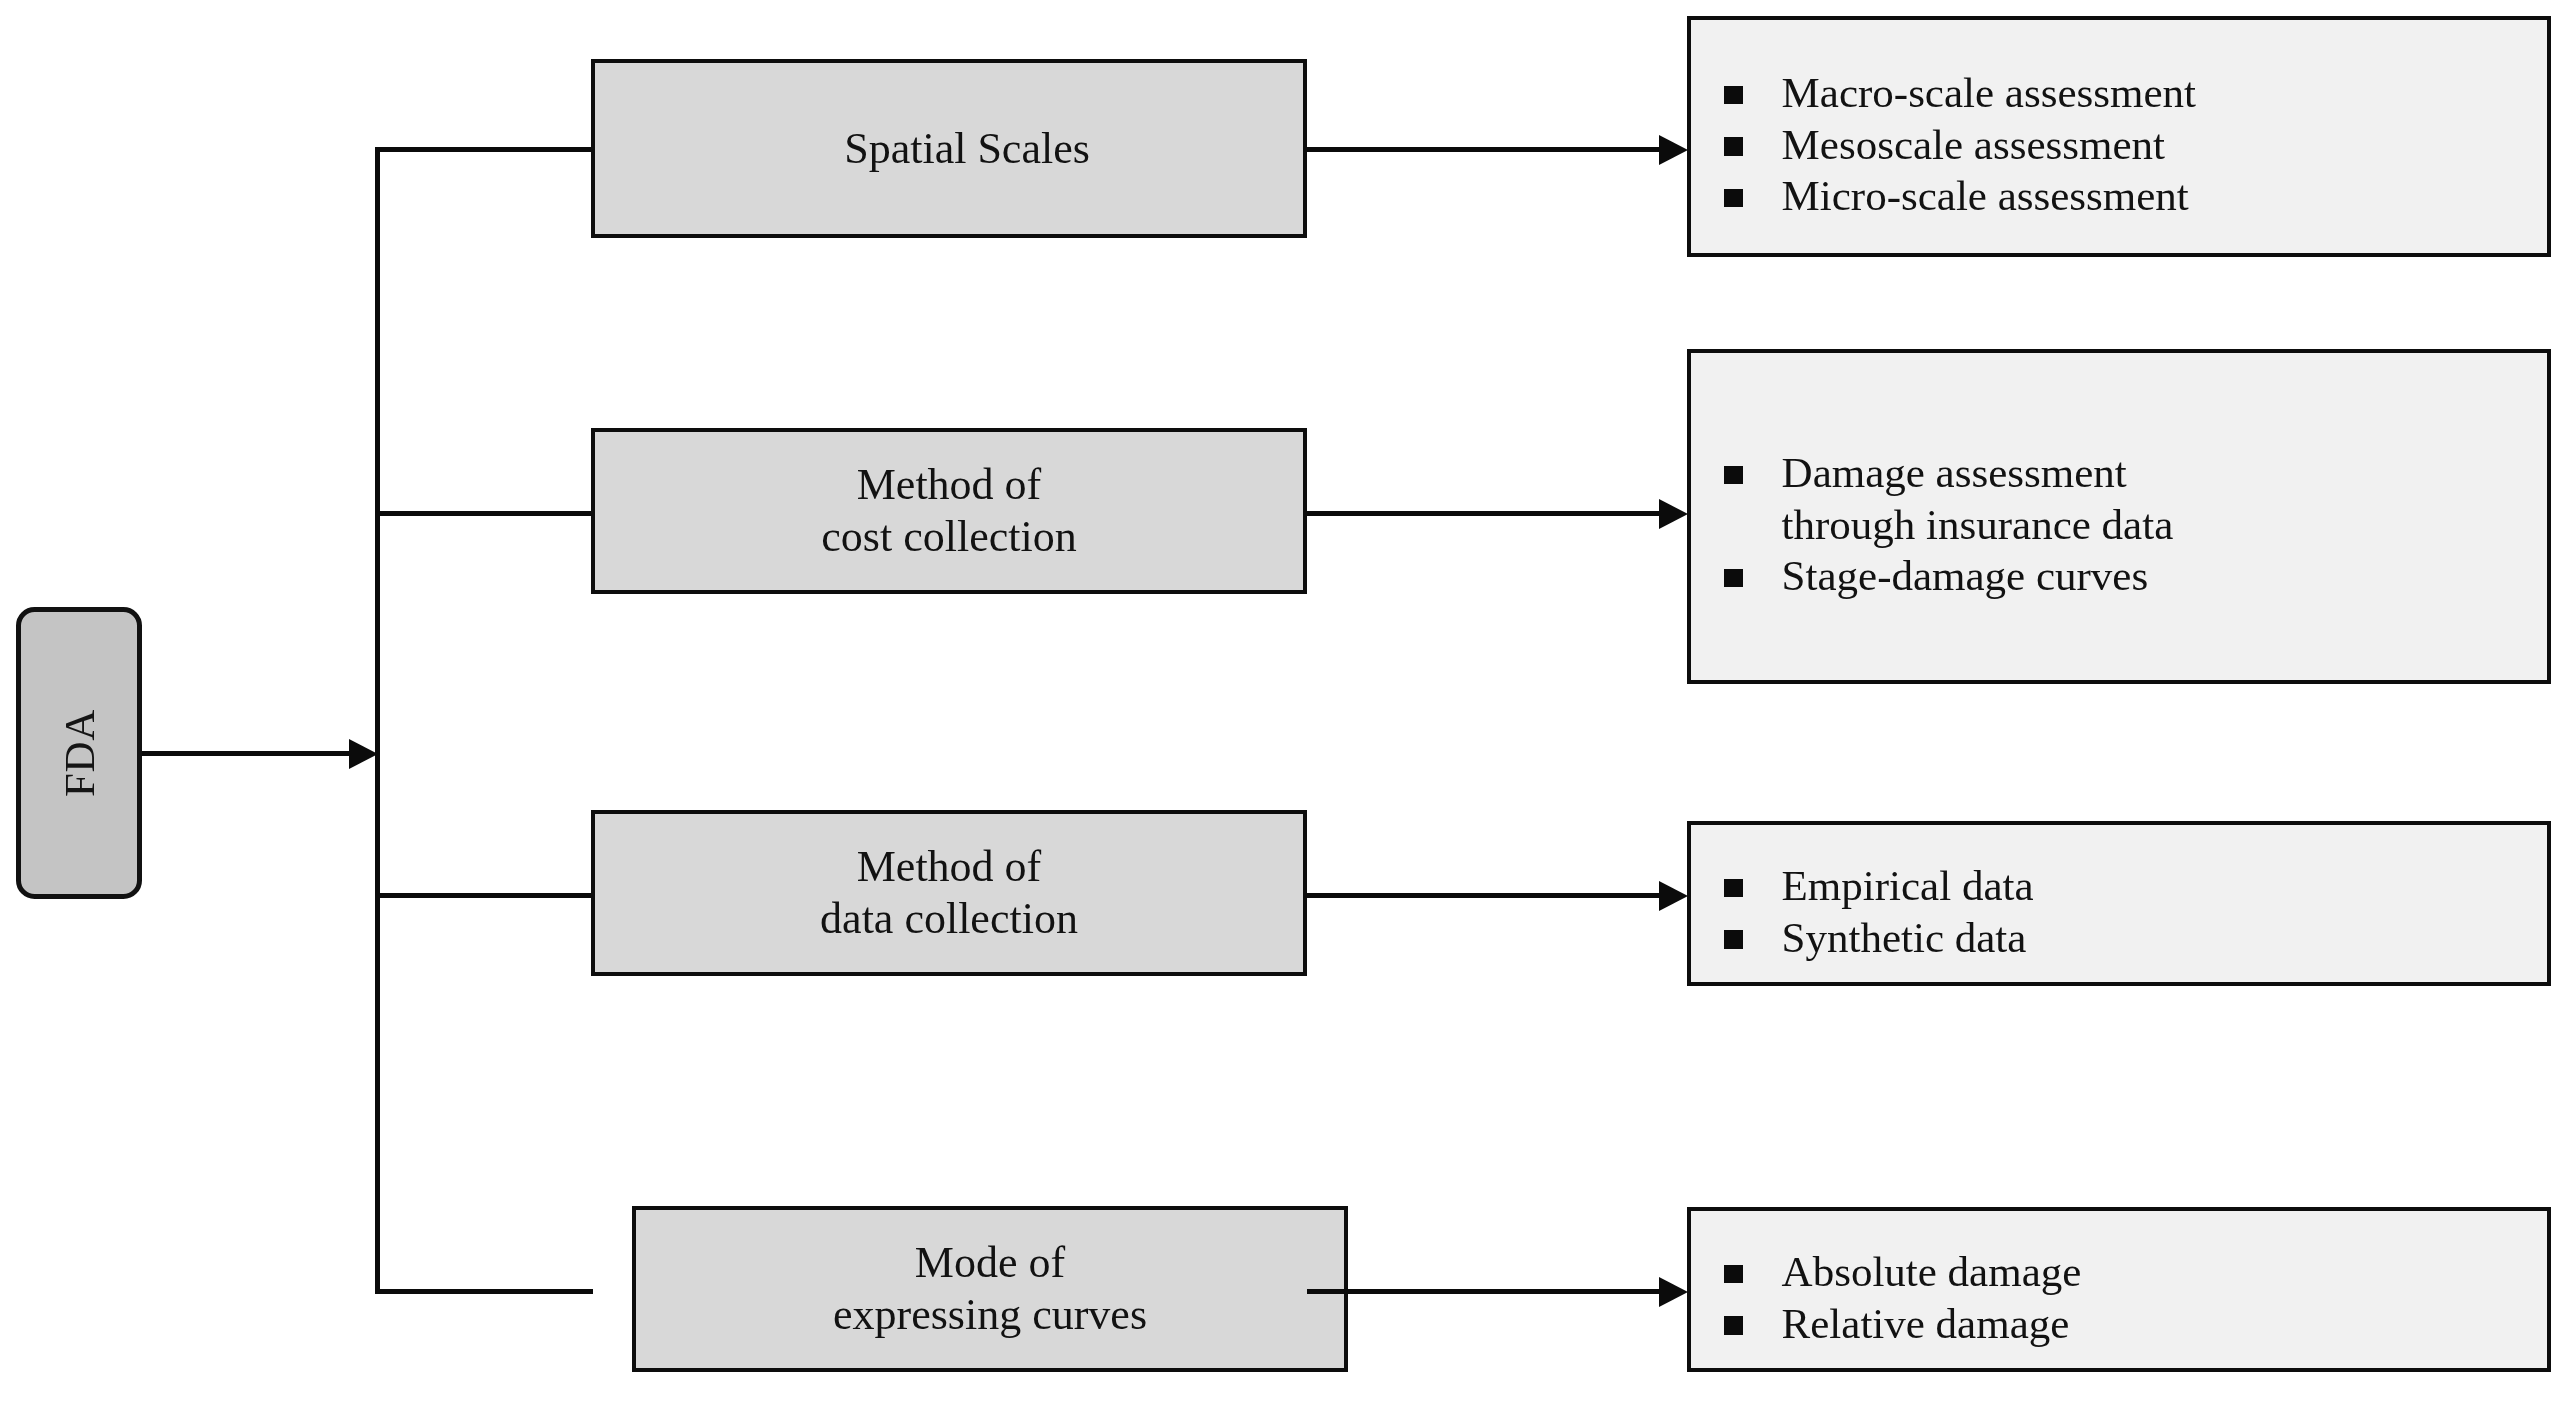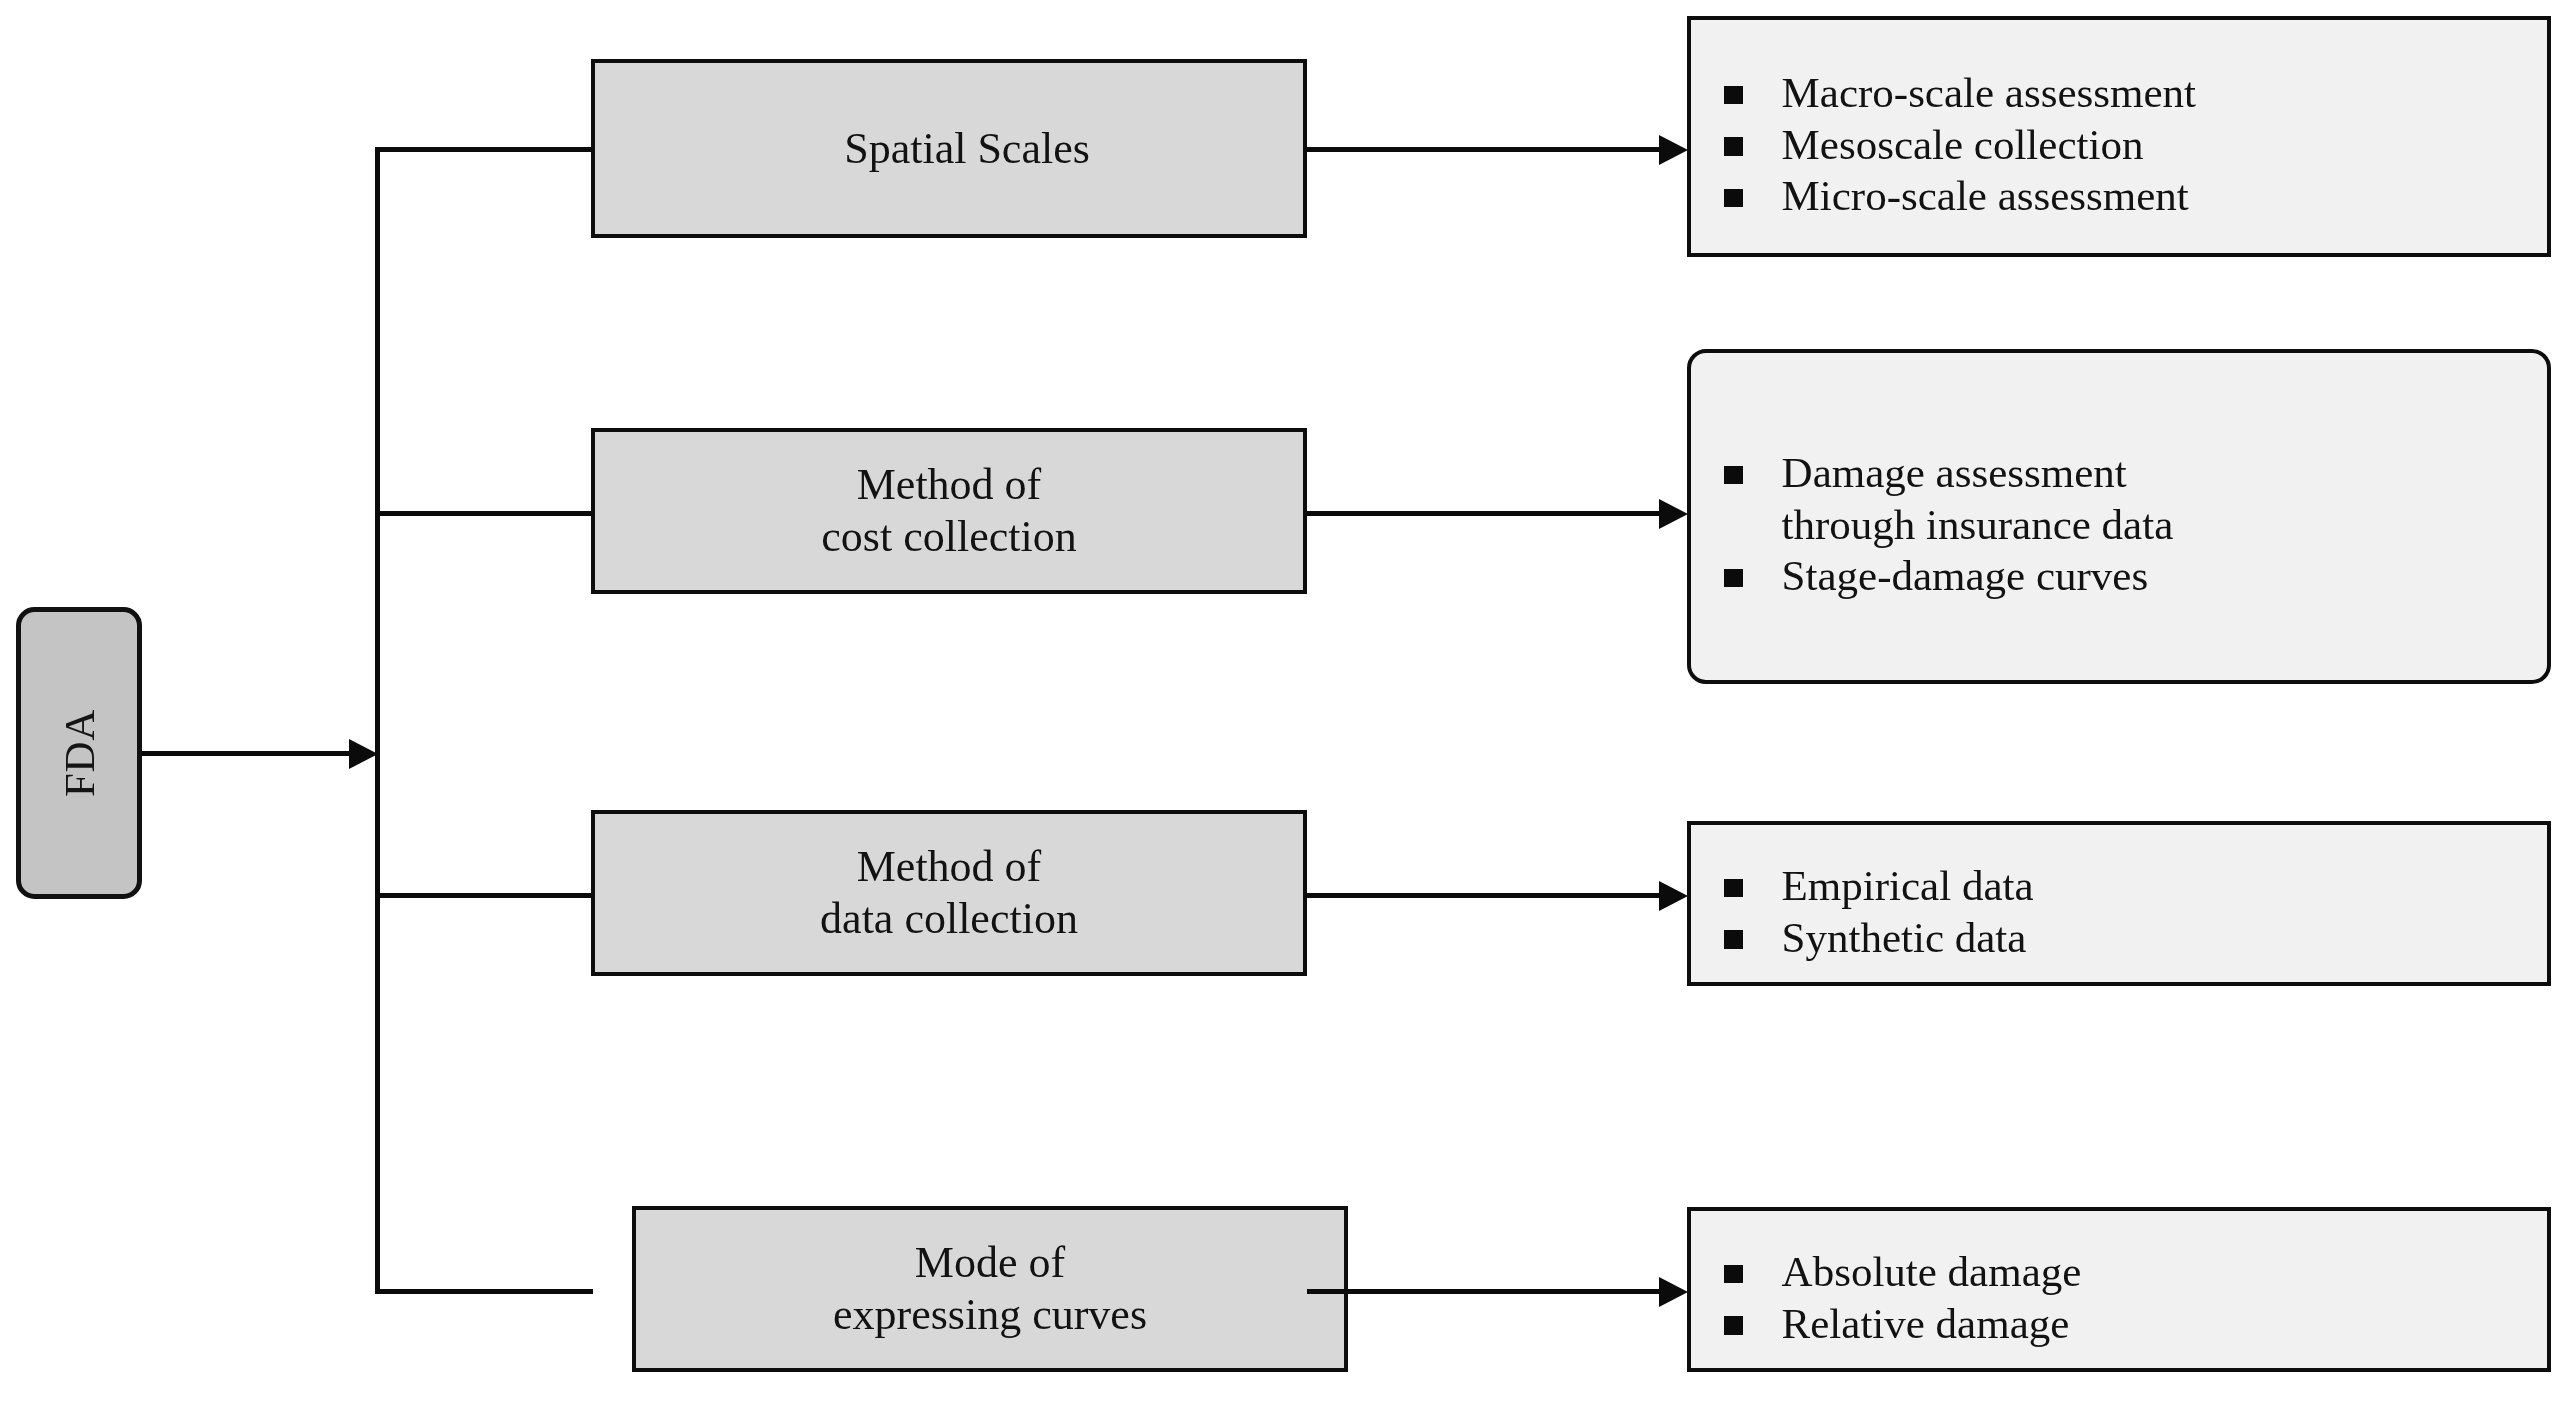--- a/index.html
+++ b/index.html
@@ -135,40 +135,40 @@
   <div class="panel" style="top:15.8px; height:241px;">
     <div class="bullet-row">
       <span class="bullet-mark"></span>
       <span class="bullet-text">
         <span class="b-line">Macro-scale assessment</span>
       </span>
     </div>
     <div class="bullet-row">
       <span class="bullet-mark"></span>
       <span class="bullet-text">
-        <span class="b-line">Mesoscale collection</span>
+        <span class="b-line">Mesoscale assessment</span>
       </span>
     </div>
     <div class="bullet-row">
       <span class="bullet-mark"></span>
       <span class="bullet-text">
         <span class="b-line">Micro-scale assessment</span>
       </span>
     </div>
   </div>
 
   <div class="cat-box" style="top:428px; height:166px;">
     <span class="cat-line">Method of</span>
     <span class="cat-line">cost collection</span>
   </div>
 
   <div class="conn h-line" style="left:1307px; top:511px; width:354px;"></div>
   <div class="arrow-head" style="left:1659px; top:499px;"></div>
 
-  <div class="panel" style="top:349px; height:335px;border-radius:19px;">
+  <div class="panel" style="top:349px; height:335px;">
     <div class="bullet-row">
       <span class="bullet-mark"></span>
       <span class="bullet-text">
         <span class="b-line">Damage assessment</span>
         <span class="b-line">through insurance data</span>
       </span>
     </div>
     <div class="bullet-row">
       <span class="bullet-mark"></span>
       <span class="bullet-text">

